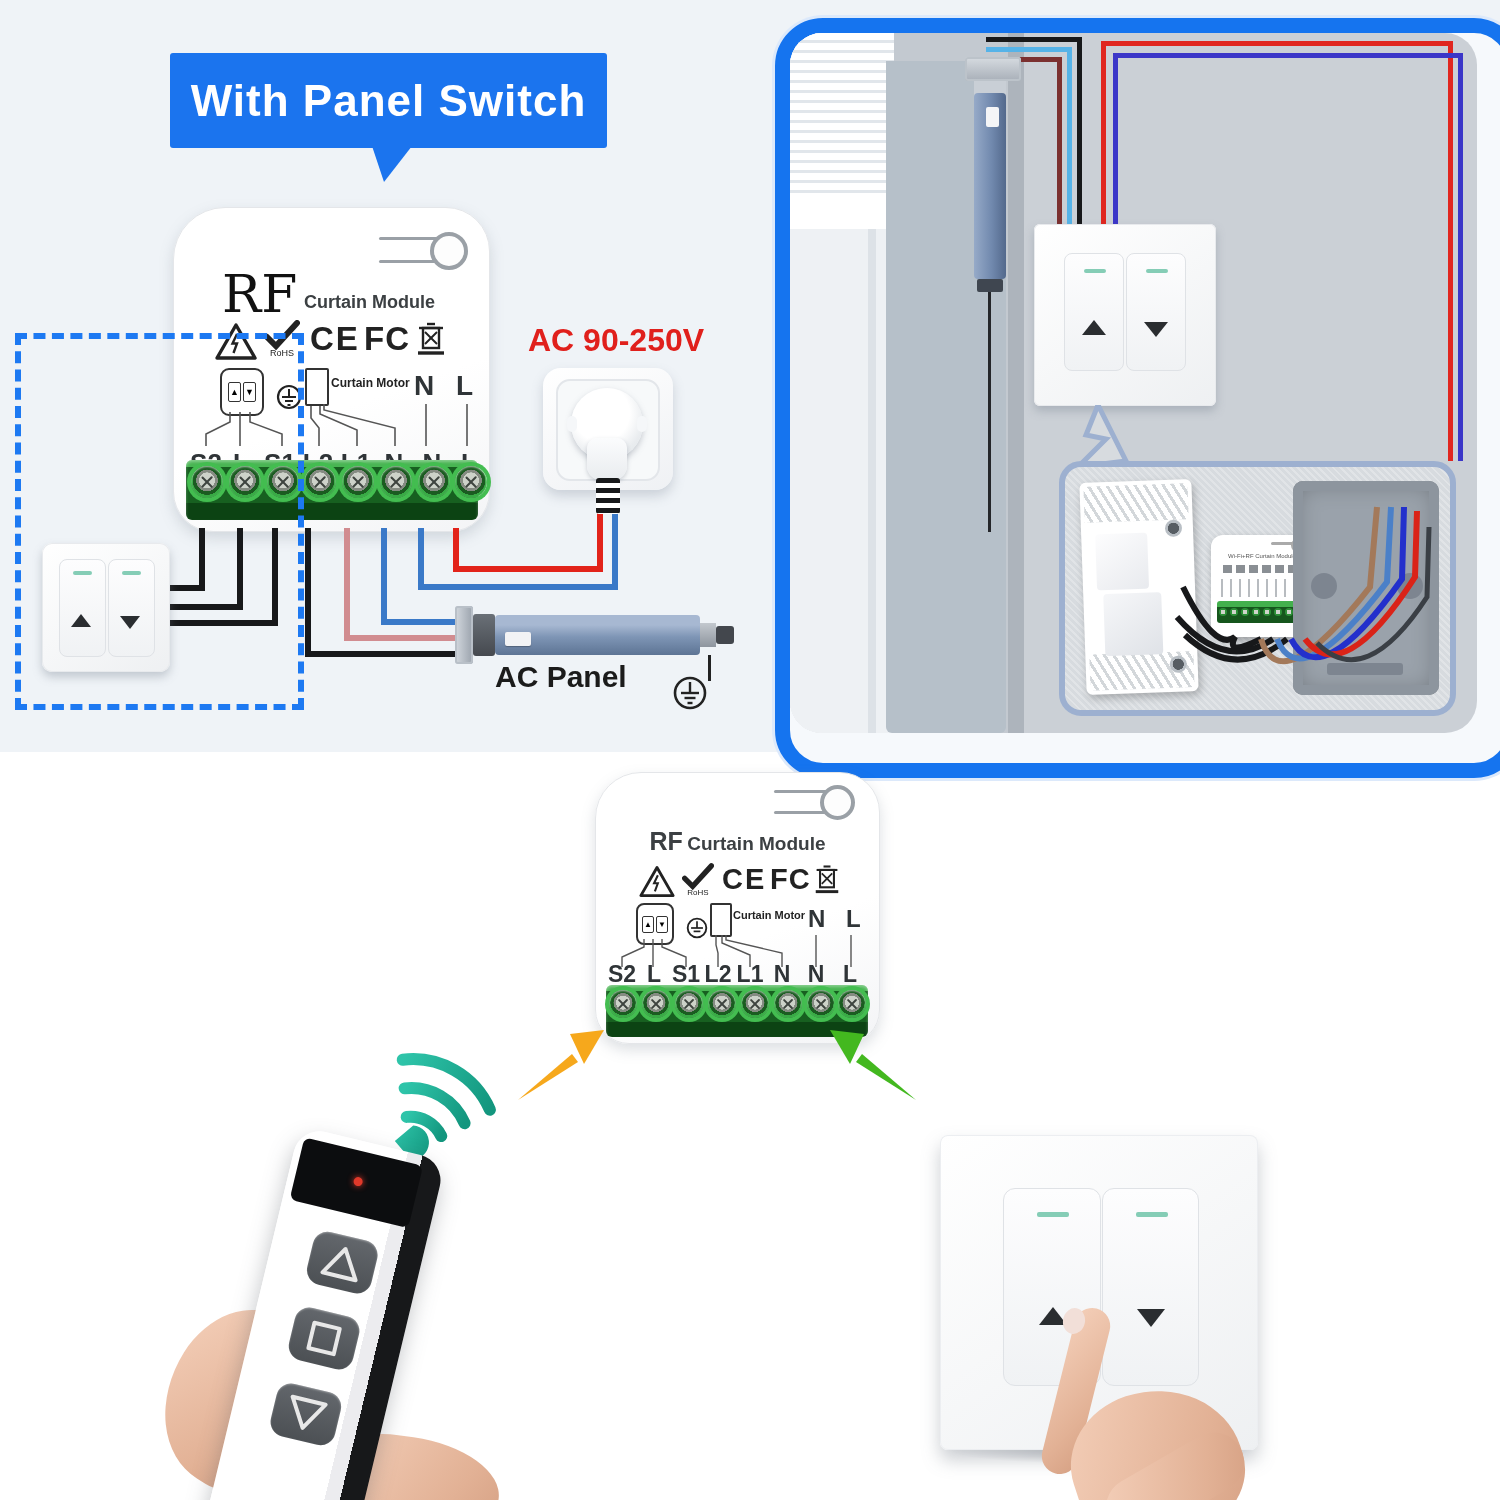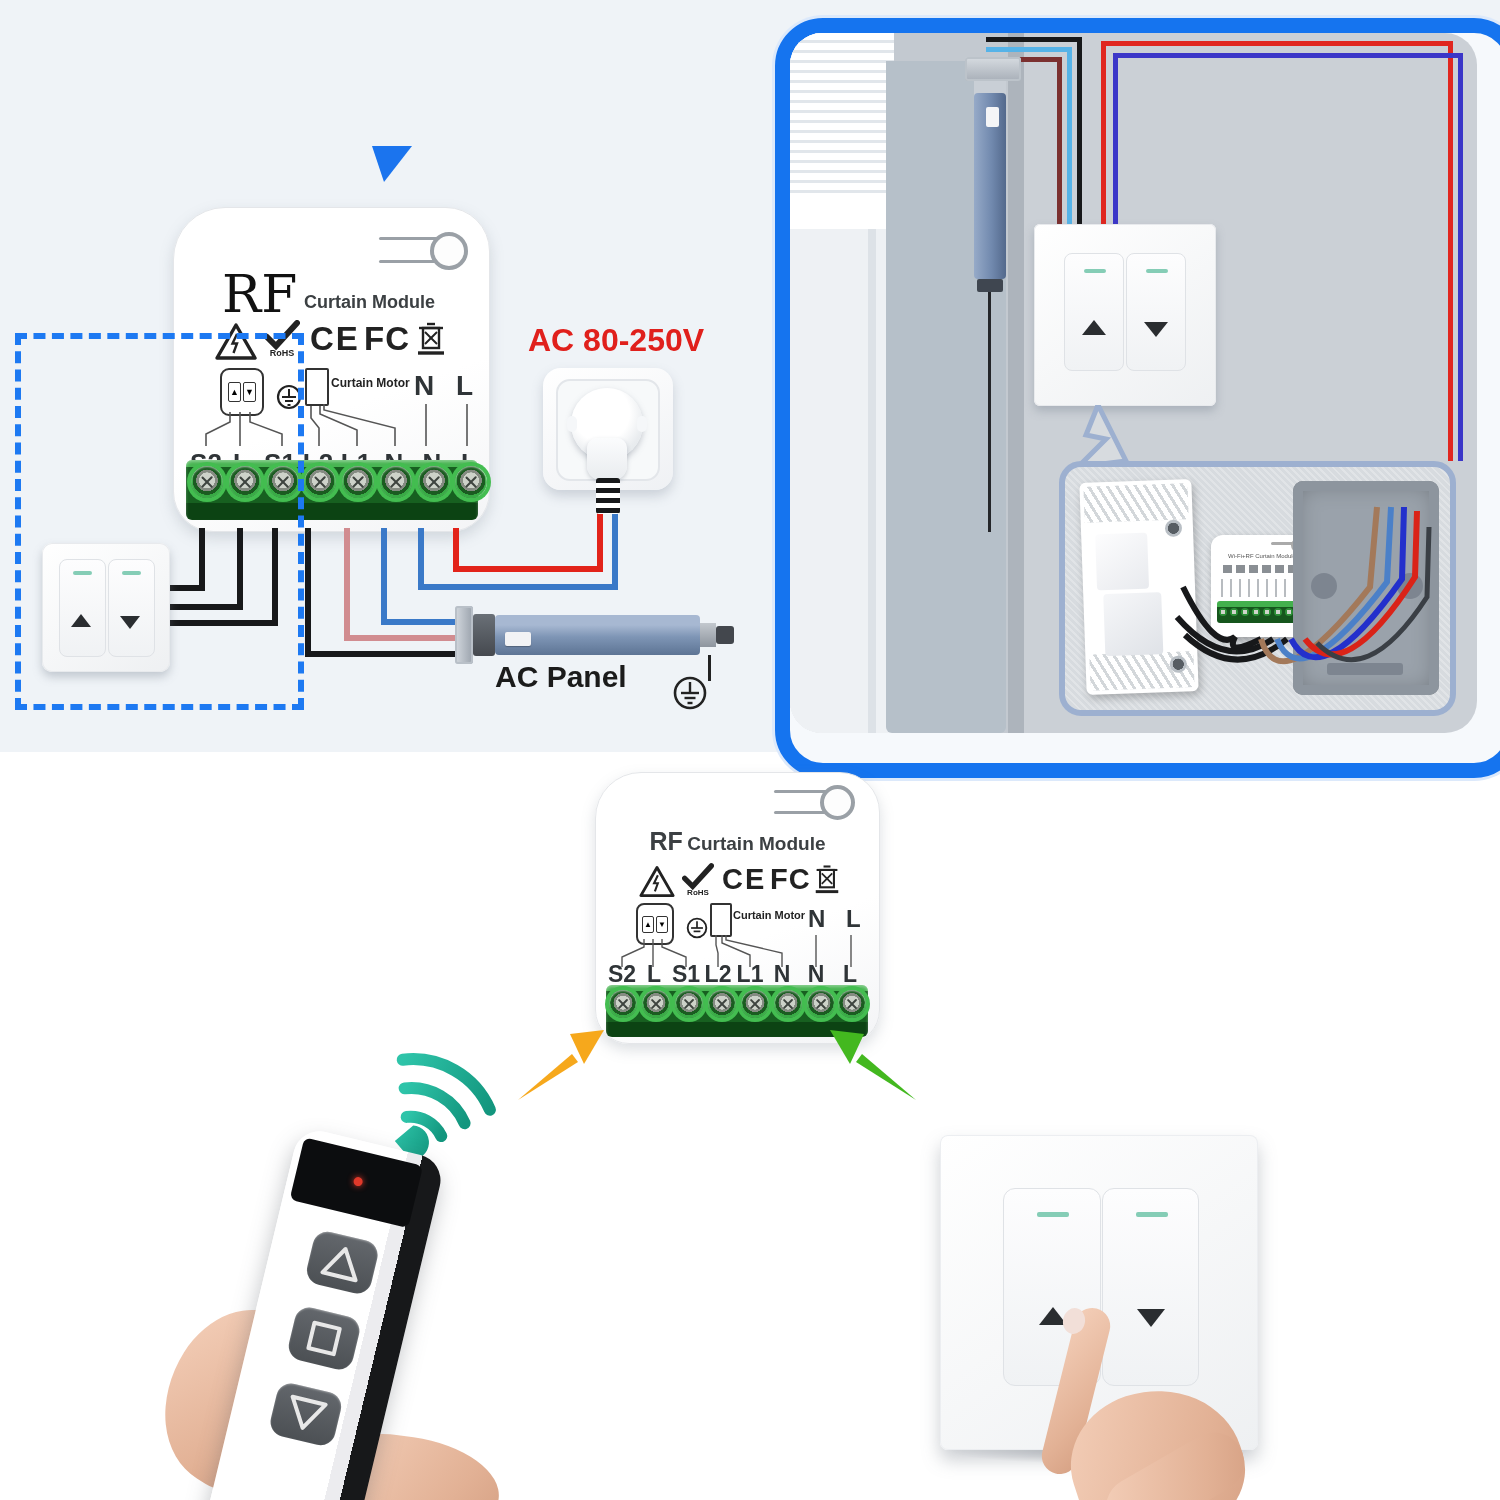--- a/index.html
+++ b/index.html
@@ -16,21 +16,21 @@
                border-left:12px solid transparent;border-right:28px solid transparent;}
 
   
   .module{background:linear-gradient(160deg,#ffffff 60%,#f3f4f6);border:1px solid #e4e6e9;
           border-radius:52px 44px 40px 40px;box-shadow:0 6px 14px rgba(120,130,145,.25);}
   .ant-line{background:#9aa0a6;height:3px;border-radius:2px;}
   .ant-circle{border:4px solid #9aa0a6;border-radius:50%;background:#fdfdfd;}
   .rf-serif{font-family:"DejaVu Serif","Liberation Serif",serif;color:#111;}
   .mod-title{color:#3c4043;font-weight:bold;}
   .icons-row span.celabel{font-weight:bold;color:#222;}
-  .rohs-txt{font-size:9px;font-weight:bold;color:#222;}
+  .rohs-txt{font-size:9px;font-weight:normal;color:#222;}
   .legend-nl{color:#2f3437;font-weight:bold;}
   .term-label{color:#2f3437;font-weight:bold;position:absolute;transform:translateX(-50%);}
   .greenblock{background:linear-gradient(180deg,#49b553 0 12%,#176020 12% 72%,#0c4313 72% 100%);
               border-radius:6px;box-shadow:inset 0 2px 3px rgba(255,255,255,.35);}
   .screw{position:absolute;border-radius:50%;
          background:radial-gradient(circle at 50% 45%,#cdd2c9 0 33%,#858b82 34% 45%,#1b5c21 46% 60%,#37aa44 61% 100%);
          box-shadow:0 0 0 4px #43bd50, inset 0 1px 2px rgba(255,255,255,.6);}
   .screw:before,.screw:after{content:"";position:absolute;left:50%;top:50%;width:46%;height:2px;
          background:#3e443f;border-radius:1px;}
   .screw:before{transform:translate(-50%,-50%) rotate(45deg);}
@@ -90,20 +90,23 @@
   svg{display:block;}
 </style>
 </head>
 <body>
 
 <div class="canvas">
   <div class="abs topband"></div>
 
   <div class="abs" style="left:0;top:0;width:760px;height:752px;">
 
+    <div class="abs banner">
+      <span>With Panel Switch</span>
+    </div>
     <div class="abs banner-tail"></div>
 
     <div class="abs module" style="left:173px;top:207px;width:315px;height:323px;">
 
       <div class="abs ant-line" style="left:205px;top:29px;width:62px;"></div>
       <div class="abs ant-line" style="left:205px;top:52px;width:58px;"></div>
       <div class="abs ant-circle" style="left:256px;top:24px;width:30px;height:30px;"></div>
 
       <div class="abs rf-serif" style="left:48px;top:56px;font-size:52px;">RF</div>
       <div class="abs mod-title" style="left:130px;top:84px;font-size:18px;">Curtain Module</div>
@@ -213,21 +216,21 @@
         <div class="tri-up" style="left:11px;top:54px;border-left-width:10px;border-right-width:10px;border-bottom-width:13px;"></div>
       </div>
       <div class="rocker" style="left:66px;top:16px;width:45px;height:96px;">
         <div class="gdash" style="left:13px;top:11px;width:19px;"></div>
         <div class="tri-dn" style="left:11px;top:56px;border-left-width:10px;border-right-width:10px;border-top-width:13px;"></div>
       </div>
     </div>
 
     <div class="abs" style="left:15px;top:333px;width:277px;height:365px;border:6px dashed #1d79f2;"></div>
 
-    <div class="abs red-text" style="left:528px;top:322px;font-size:32px;">AC 80-250V</div>
+    <div class="abs red-text" style="left:528px;top:322px;font-size:32px;">AC 90-250V</div>
     <div class="abs socket-plate" style="left:543px;top:368px;width:130px;height:122px;">
       <div class="socket-inner" style="left:13px;top:11px;width:100px;height:98px;"></div>
       <div class="socket-plug" style="left:28px;top:20px;width:72px;height:72px;"></div>
       <div class="abs" style="left:24px;top:48px;width:10px;height:16px;background:#f5f7f9;border-radius:5px;"></div>
       <div class="abs" style="left:94px;top:48px;width:10px;height:16px;background:#f5f7f9;border-radius:5px;"></div>
       <div class="plug-stem" style="left:44px;top:70px;width:40px;height:42px;"></div>
     </div>
     <div class="cord" style="left:596px;top:478px;height:36px;"></div>
 
     <div class="abs" style="left:455px;top:600px;width:290px;height:70px;">

